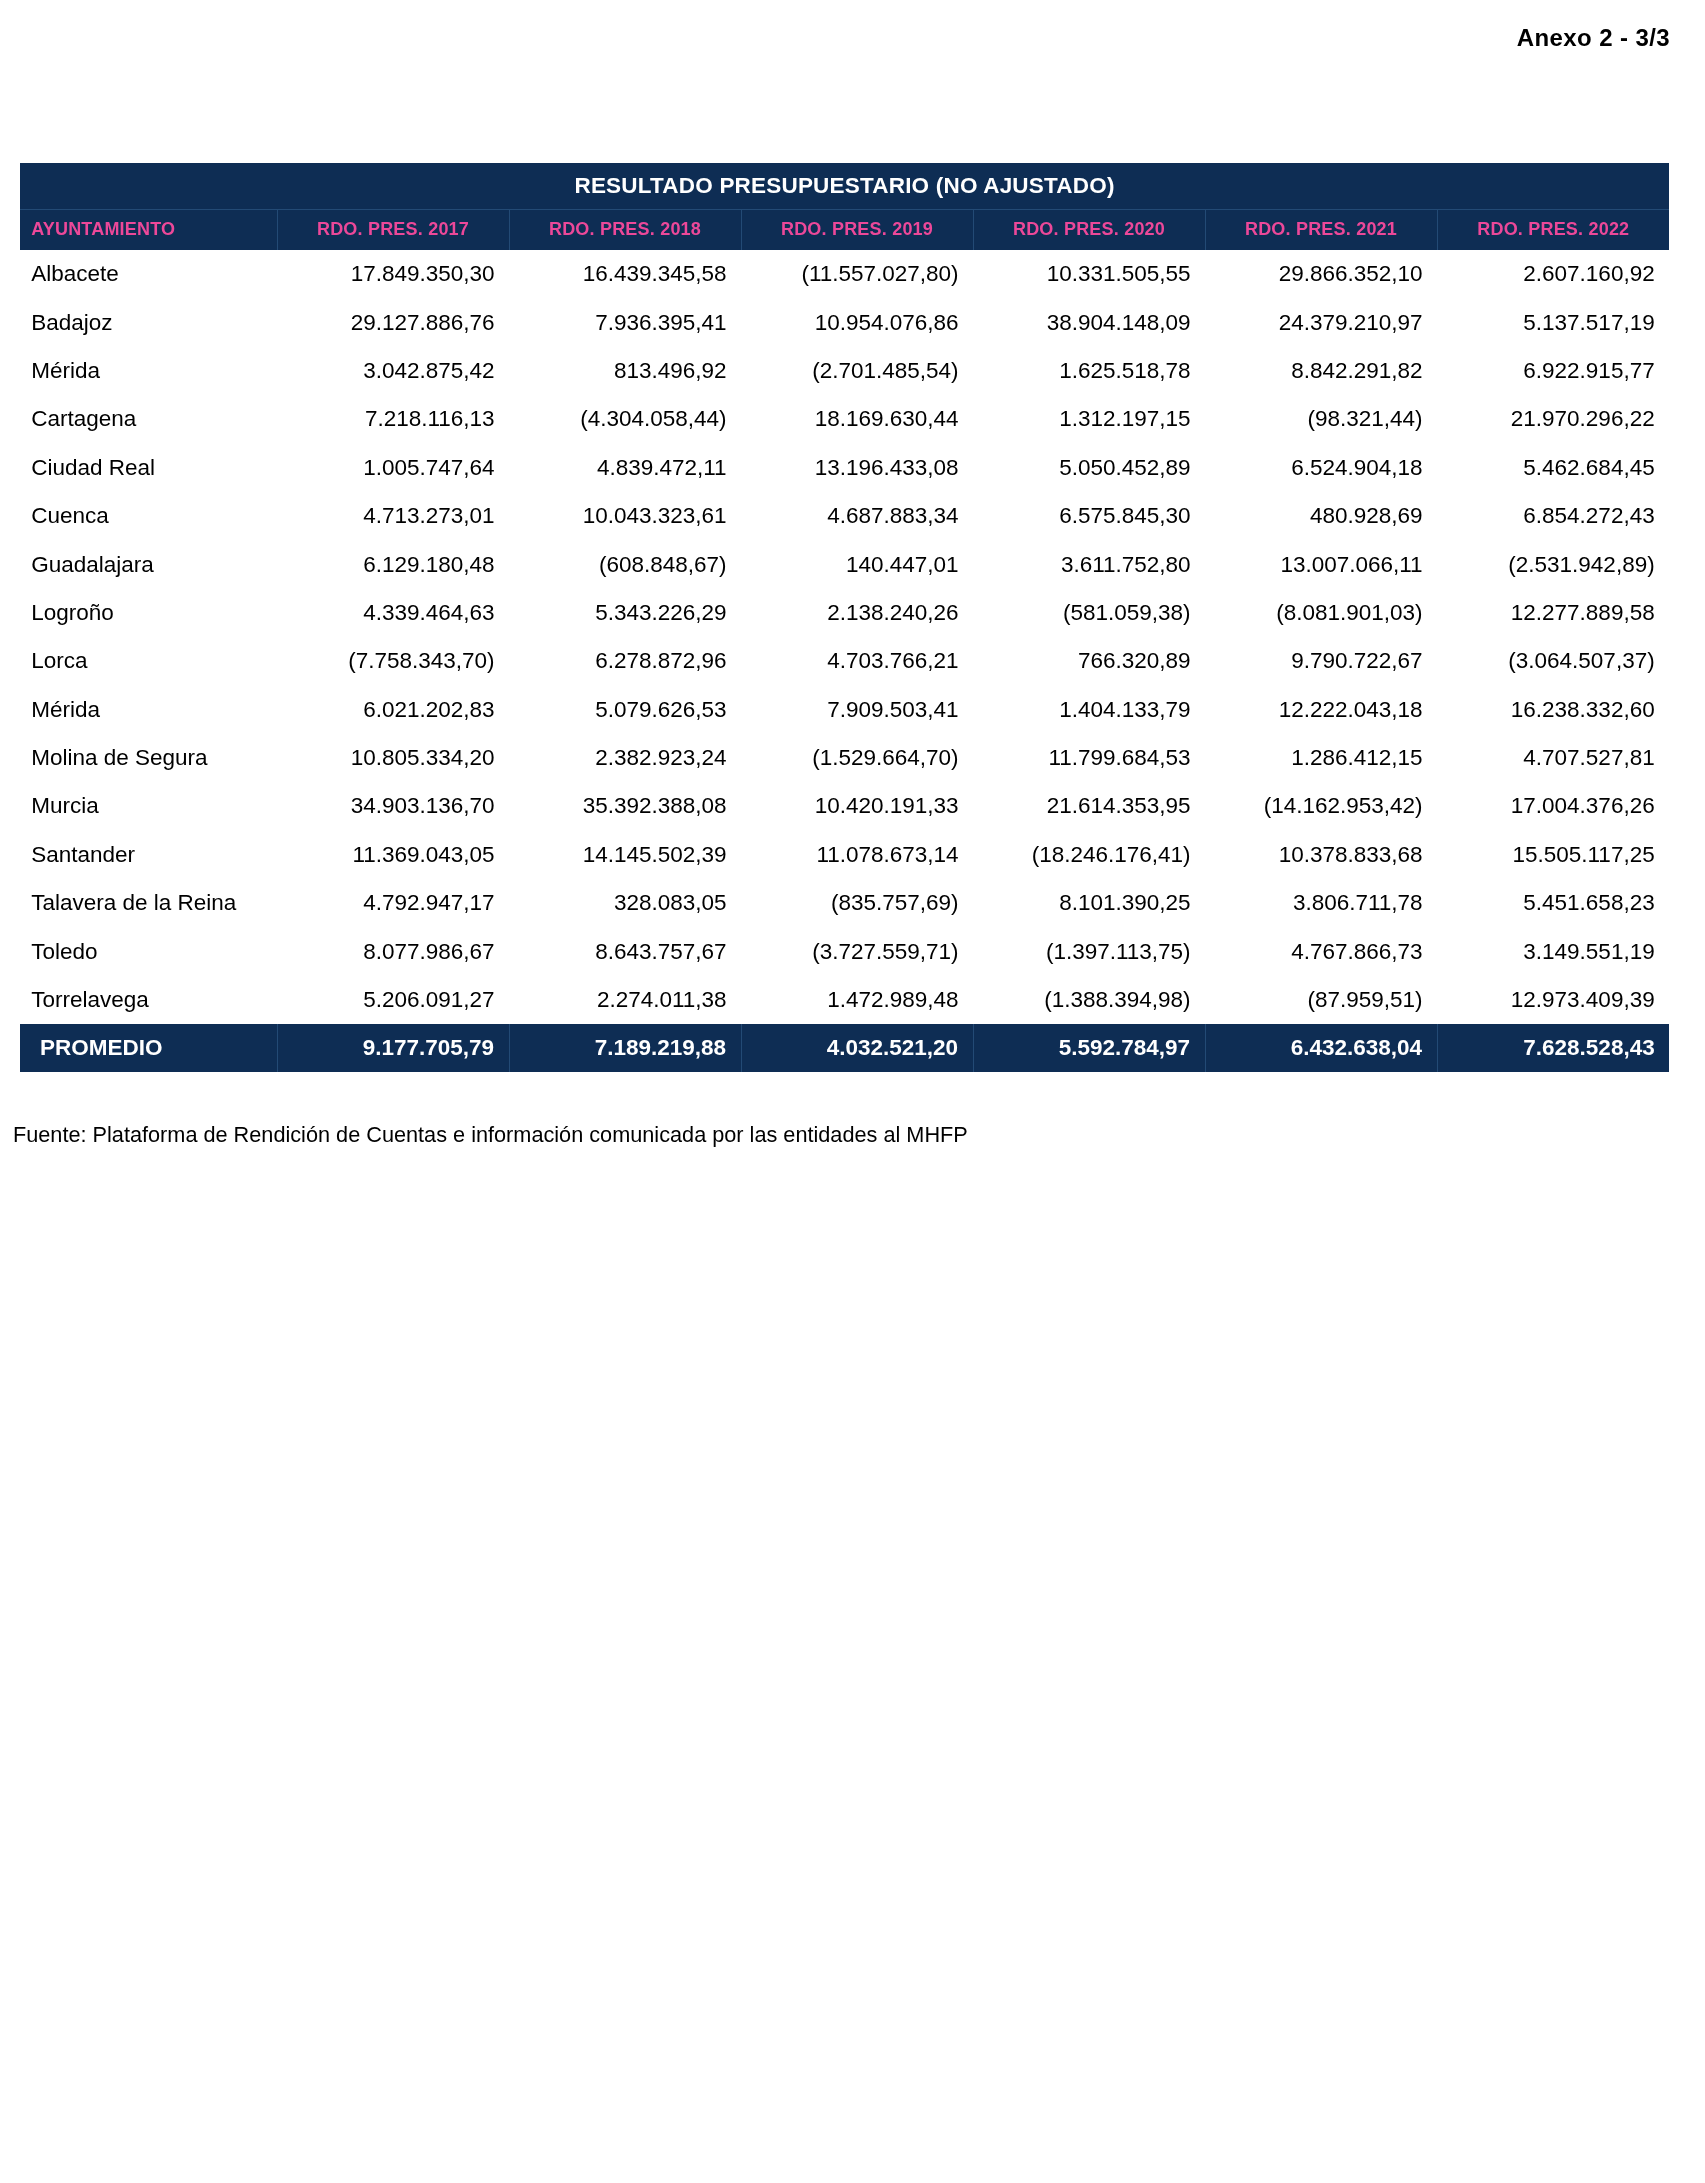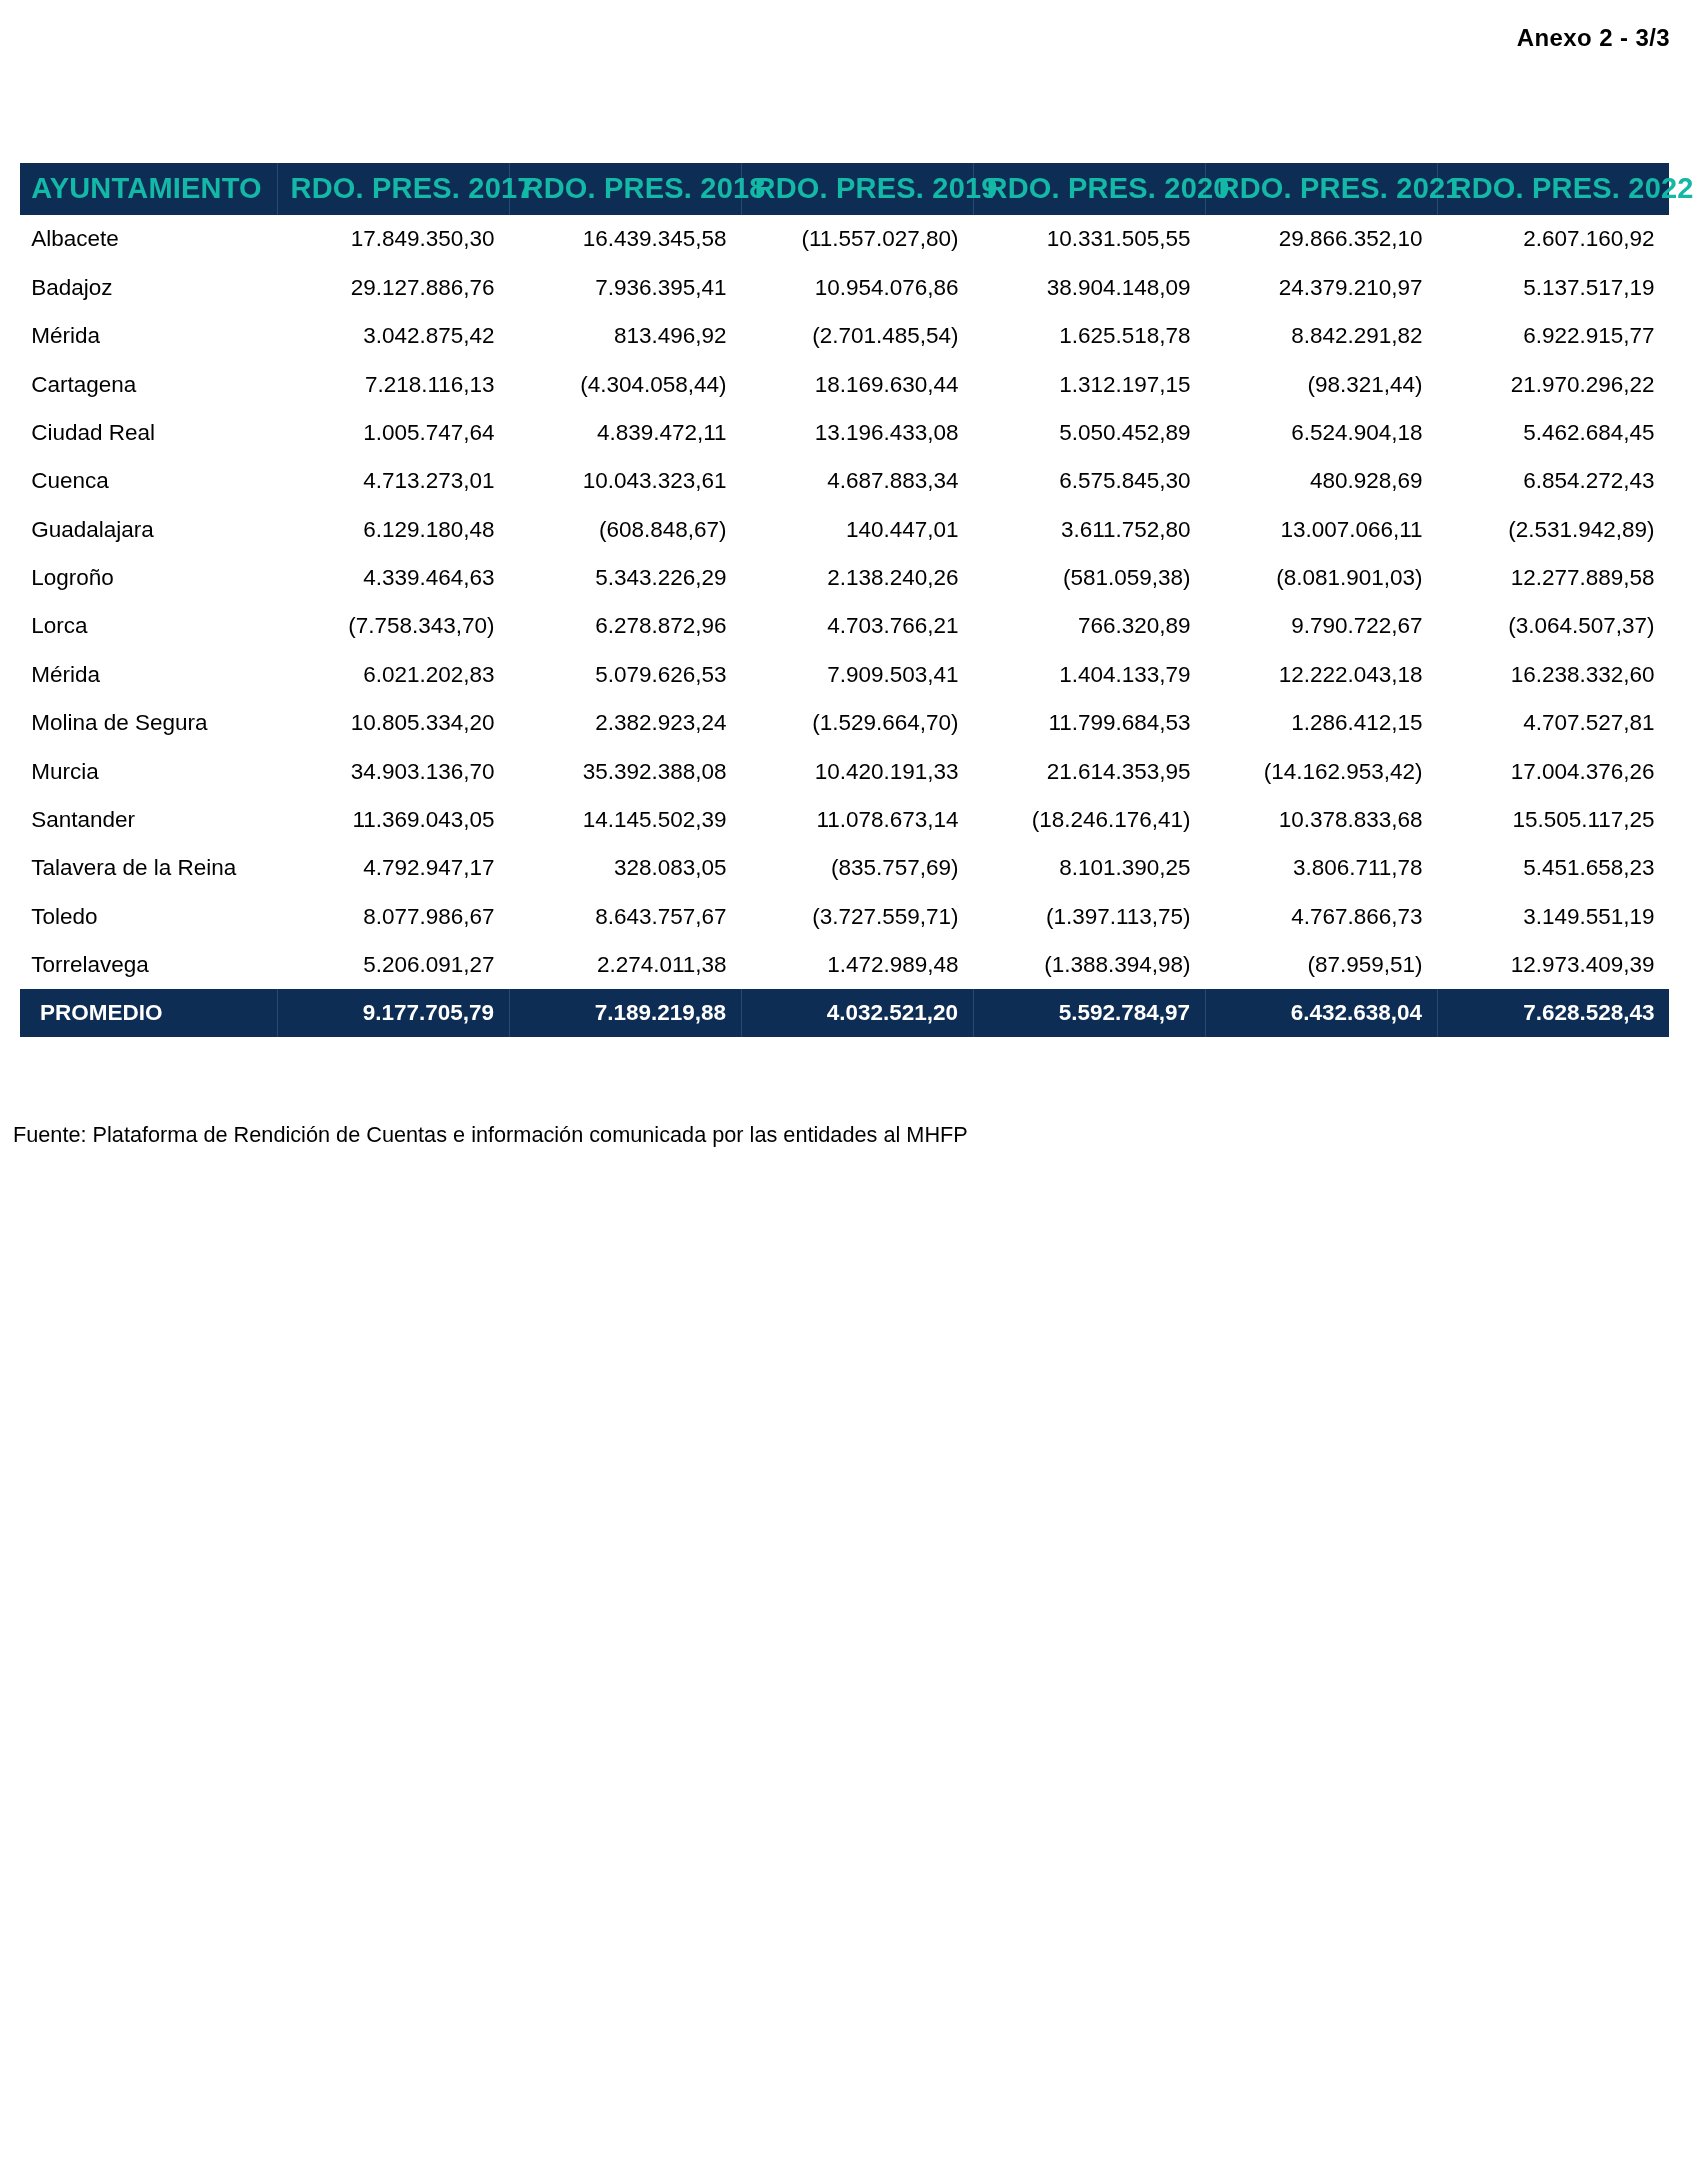--- a/index.html
+++ b/index.html
@@ -62,22 +62,22 @@
     text-align: center;
     padding: 9.6px 8px 10.4px 8px;
     font-stretch: condensed;
     letter-spacing: 0.2px;
     border-bottom: 1.6px solid #234a75;
   }
 
   
   tr.head-row th {
     background: #0E2D54;
-    color: #14b8a6;
-    font-size: 29px;
+    color: #ec4899;
+    font-size: 18px;
     font-weight: bold;
     padding: 8.8px 13px 10.4px 13px;
     font-stretch: condensed;
     letter-spacing: 0.2px;
     border-left: 1.6px solid #234a75;
     white-space: nowrap;
   }
   tr.head-row th.h-name {
     text-align: left;
     border-left: none;
@@ -151,20 +151,23 @@
       <colgroup>
         <col class="c-name">
         <col class="c-val">
           <col class="c-val">
           <col class="c-val">
         <col class="c-val">
           <col class="c-val">
           <col class="c-val">
       </colgroup>
       <thead>
+        <tr class="title-row">
+          <td colspan="7">RESULTADO PRESUPUESTARIO (NO AJUSTADO)</td>
+        </tr>
         <tr class="head-row">
           <th class="h-name">AYUNTAMIENTO</th>
           <th class="h-val">RDO. PRES. 2017</th>
           <th class="h-val">RDO. PRES. 2018</th>
           <th class="h-val">RDO. PRES. 2019</th>
           <th class="h-val">RDO. PRES. 2020</th>
           <th class="h-val">RDO. PRES. 2021</th>
           <th class="h-val">RDO. PRES. 2022</th>
         </tr>
       </thead>

